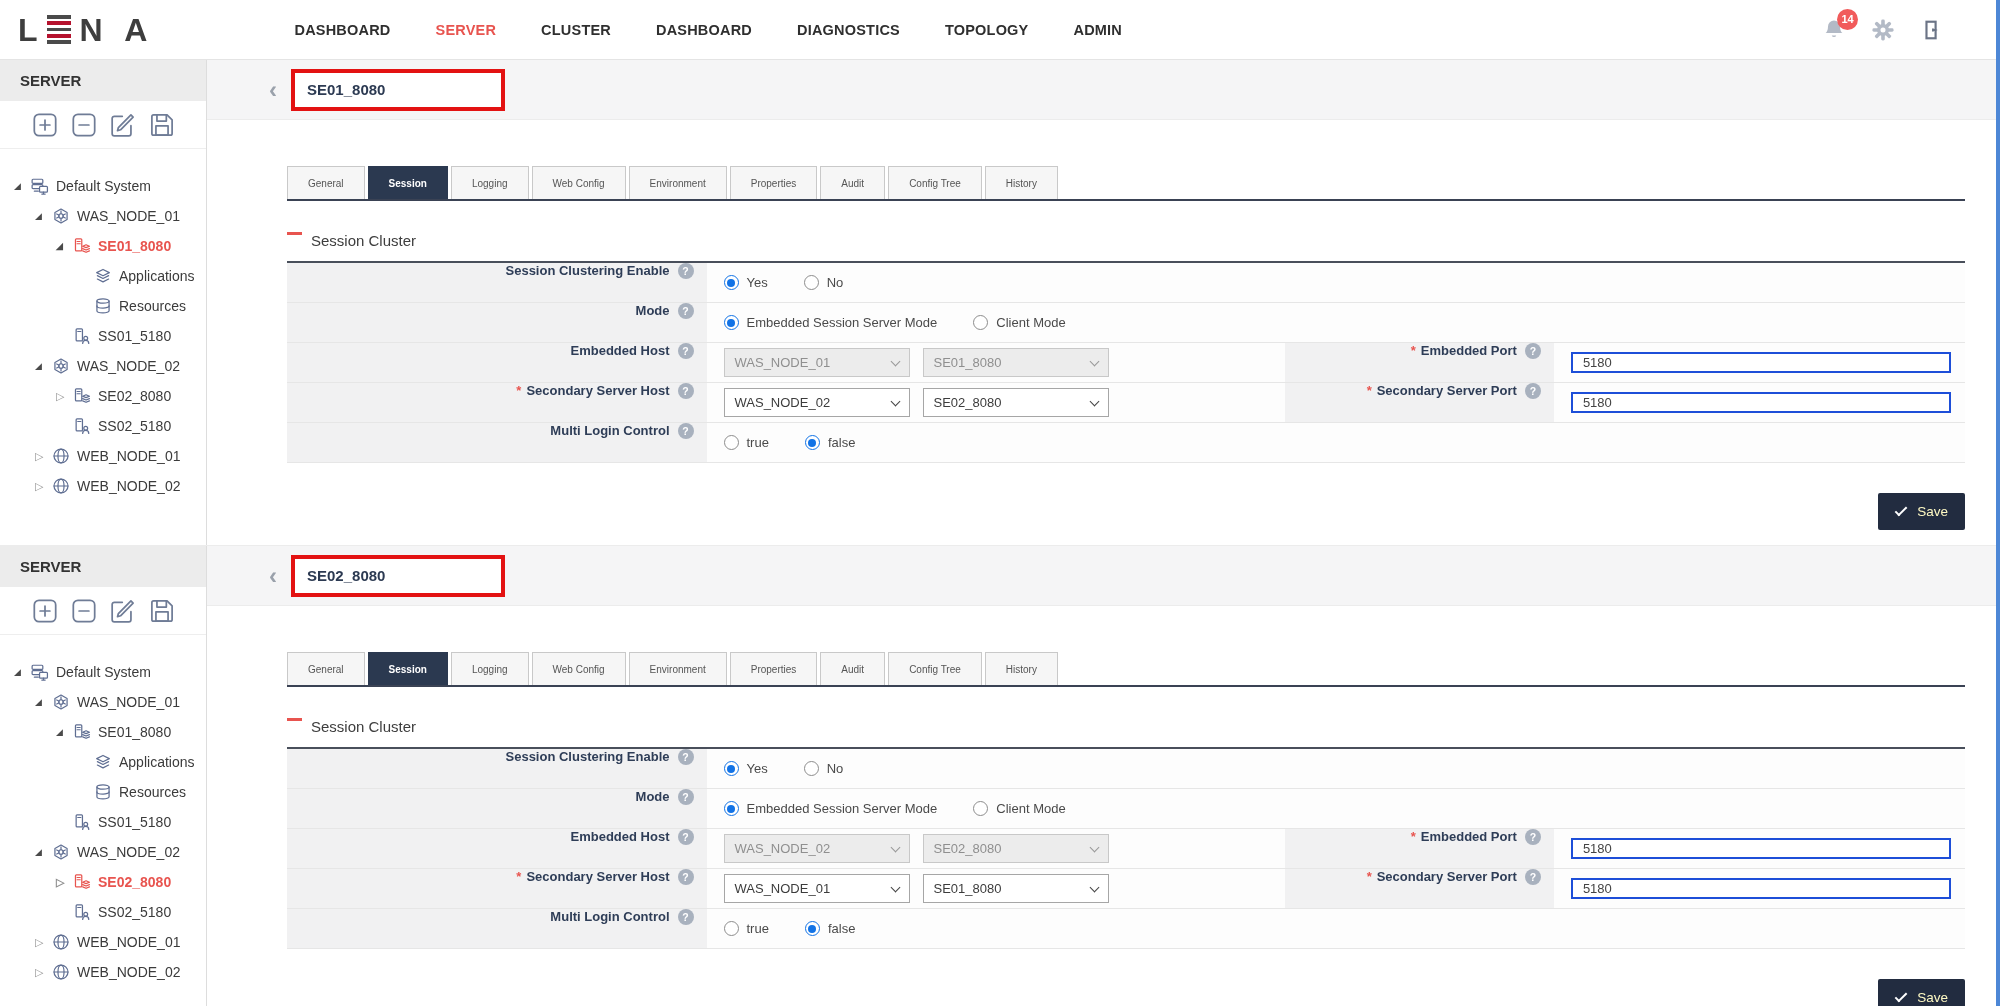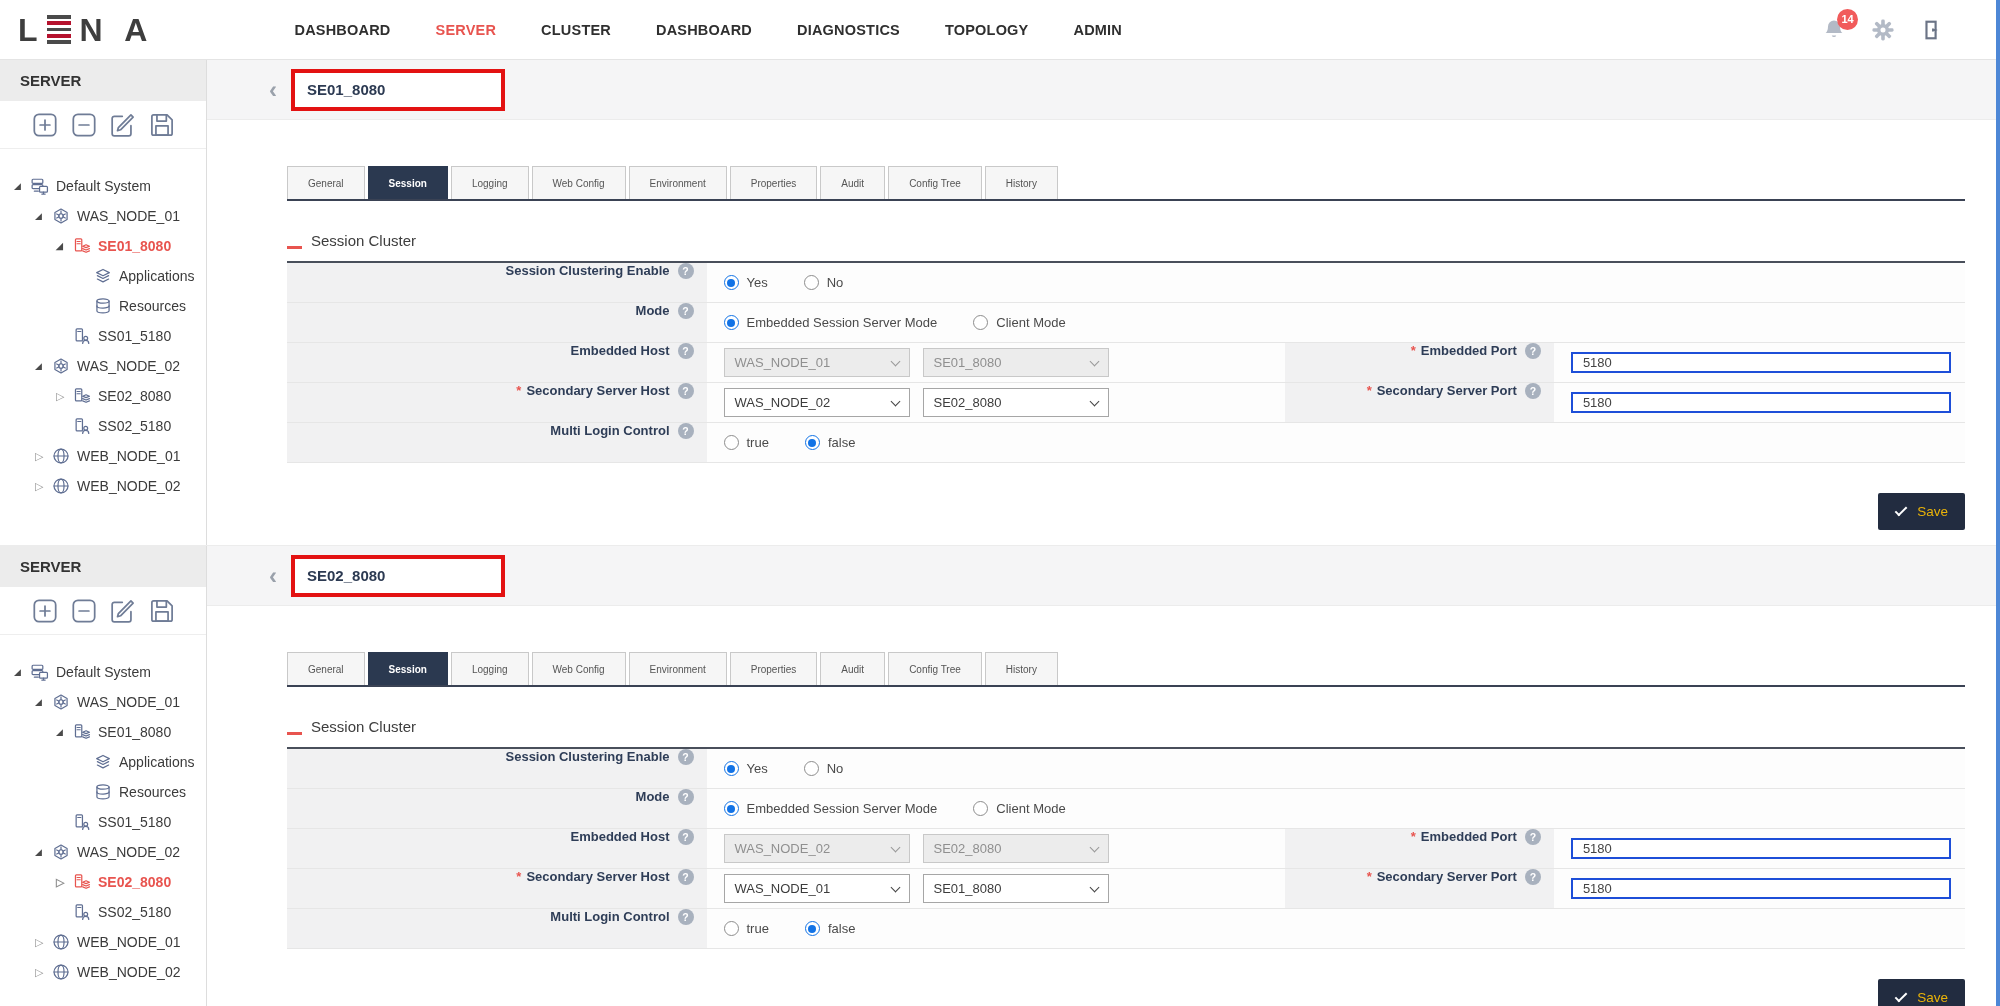--- a/index.html
+++ b/index.html
@@ -53,21 +53,21 @@
   .anno { margin-left:14px; border:4px solid #e31212; background:#fff; }
   .tfield { display:block; width:206px; height:34px; line-height:34px; padding-left:12px;
     font-size:15px; font-weight:bold; color:#2c3a52; cursor:text; }
 
   .content { margin:0 35px 0 80px; flex:1; display:flex; flex-direction:column; }
   .tabs { margin-top:46px; border-bottom:2px solid #3a4254; display:flex; }
   .tab { padding:0 20px; height:33px; line-height:33px; background:#f6f6f6; border:1px solid #c9c9c9;
     border-bottom:none; margin-right:3px; font-size:10px; color:#555; cursor:pointer; }
   .tab.active { background:#2b3950; color:#fff; font-weight:bold; border-color:#2b3950; }
 
-  .section-head { margin-top:31px; font-size:15px; color:#3d3d3d; display:flex; align-items:flex-end; }
+  .section-head { margin-top:31px; font-size:15px; color:#3d3d3d; display:flex; align-items:flex-start; }
   .dash { width:15px; height:3px; background:#e8544f; margin-right:9px; }
 
   .ftable { margin-top:12px; border-top:2px solid #494f5b; }
   .trow { display:flex; align-items:stretch; border-bottom:1px solid #e6e6e6; min-height:40px; background:#fdfdfd; }
   .tlabel { width:25%; background:#f1f1f2; display:flex; align-items:flex-start; justify-content:flex-end;
     padding-right:13px; font-size:13px; font-weight:bold; color:#2e3d57; gap:5px; }
   .tlabel .req { color:#e8544f; }
   .help { width:16px; height:16px; border-radius:50%; background:#a8b1be; color:#fff; font-size:10.5px;
     font-weight:bold; display:inline-flex; align-items:center; justify-content:center; margin-left:3px;
     cursor:pointer; flex-shrink:0; }
@@ -87,21 +87,21 @@
   .sel.disabled::after { border-color:#999; }
 
   .ropt { display:inline-flex; align-items:flex-end; margin-right:36px; cursor:pointer; }
   .rdot { width:15px; height:15px; border:1px solid #8d8d8d; border-radius:50%; background:#fff; position:relative; }
   .rdot.checked { border:1.5px solid #1273e6; }
   .rdot.checked::after { content:""; position:absolute; left:2.5px; top:2.5px; right:2.5px; bottom:2.5px;
     background:#1273e6; border-radius:50%; }
   .rlab { margin-left:8px; font-size:13px; color:#4a4a4a; }
 
   .save-row { margin-top:30px; display:flex; justify-content:flex-end; }
-  .save-btn { display:inline-flex; align-items:center; gap:10px; background:#222c40; color:#eab308; border:none;
+  .save-btn { display:inline-flex; align-items:center; gap:10px; background:#222c40; color:#fef9c3; border:none;
     height:37px; padding:0 17px; font-size:13.5px; border-radius:2px; cursor:pointer; font-family:inherit; }
   .check { width:12px; height:6px; border-left:2.6px solid #fff; border-bottom:2.6px solid #fff;
     transform:rotate(-45deg); display:inline-block; margin-top:-4px; }
 </style>
 </head>
 <body>
 
 <div class="edge-line"></div>
 
 <header>

